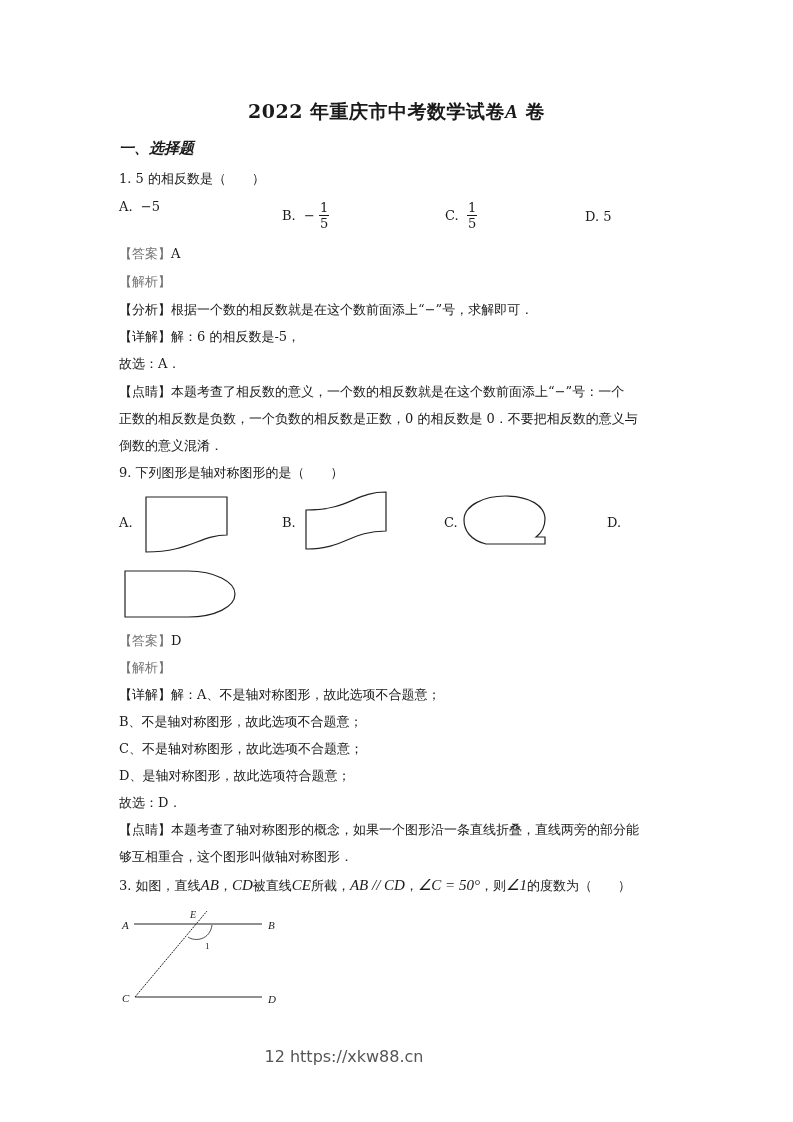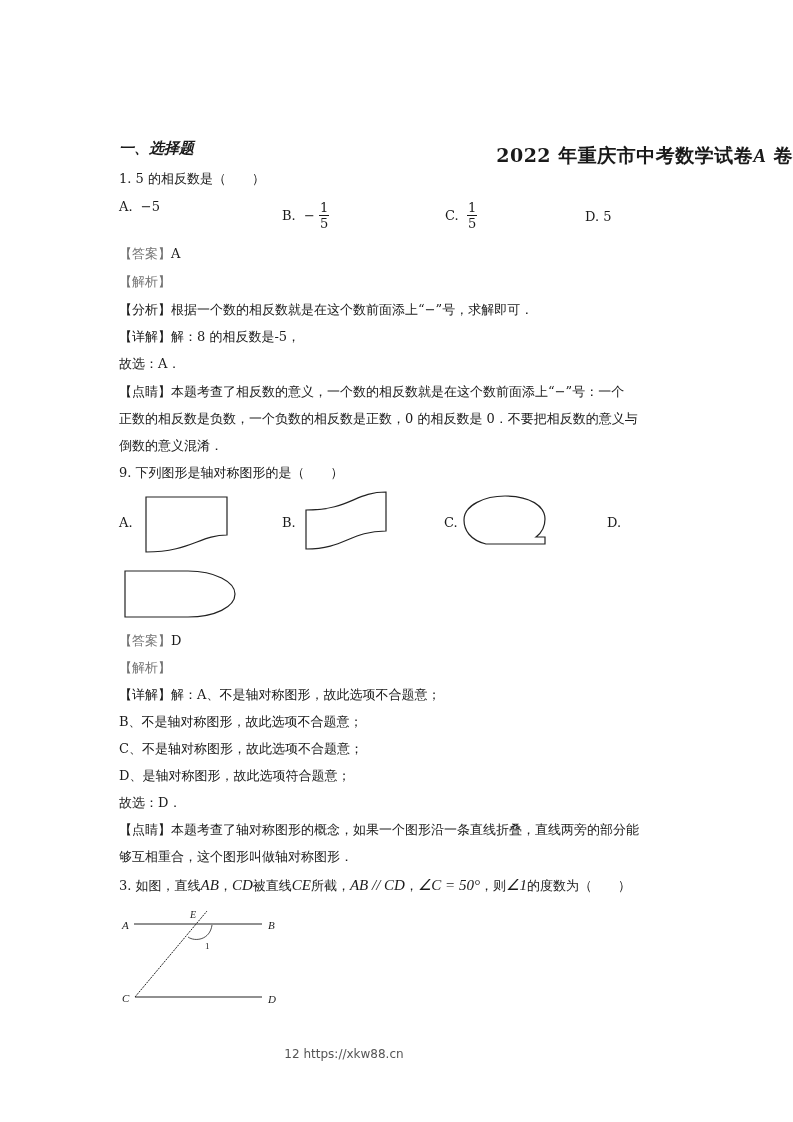--- a/index.html
+++ b/index.html
@@ -3,34 +3,34 @@
 <meta charset="utf-8">
 <style>
   html, body { margin: 0; padding: 0; background: #ffffff; }
   body {
     width: 793px; height: 1122px; position: relative; overflow: hidden;
     font-family: "DejaVu Serif", "Liberation Serif", serif;
     color: #1a1a1a;
   }
   .abs { position: absolute; white-space: nowrap; }
   .title {
-    left: 0; width: 793px; top: 99px; text-align: right;
-    font-size: 19px; font-weight: bold; letter-spacing: 0.5px; margin-top: 44px;
+    left: 0; width: 793px; top: 99px; text-align: center;
+    font-size: 19px; font-weight: bold; letter-spacing: 0.5px;
   }
   .title i { font-style: italic; font-family: "Liberation Serif", serif; }
   .section { left: 119px; top: 139px; font-size: 15px; font-weight: bold; font-style: italic; }
   .line { left: 119px; font-size: 13px; line-height: 18px; }
   .tag { color: #737373; }
   .opt { font-size: 13px; }
   .frac { display: inline-flex; flex-direction: column; align-items: center; vertical-align: middle; font-size: 13px; line-height: 15px; }
   .frac .num { border-bottom: 1px solid #1a1a1a; padding: 0 1px; }
   .math { font-family: Liberation Serif, serif; font-style: italic; font-size: 15px; }
   .footer {
     left: 0; width: 688px; top: 1047px; text-align: center;
-    font-family: "DejaVu Sans", sans-serif; font-size: 12px; color: #555;
+    font-family: "DejaVu Sans", sans-serif; font-size: 16px; color: #555;
   }
   svg text { font-family: "Liberation Serif", serif; font-style: italic; }
 </style>
 </head>
 <body>
 
 <div class="abs title">
   <span>2022 年重庆市中考数学试卷</span><i>A</i><span> 卷</span>
 </div>
 
@@ -56,21 +56,21 @@
       <span>5</span>
     </span>
 </div>
 <div class="abs opt" style="left:585px;top:209px">
   <span>D.</span>&nbsp;<span>5</span>
 </div>
 
 <div class="abs line" style="top:245px"><span class="tag">【答案】</span><span>A</span></div>
 <div class="abs line tag" style="top:273px">【解析】</div>
 <div class="abs line" style="top:301px"><span>【分析】</span><span>根据一个数的相反数就是在这个数前面添上“−”号，求解即可．</span></div>
-<div class="abs line" style="top:328px"><span>【详解】</span><span>解：8 的相反数是-5，</span></div>
+<div class="abs line" style="top:328px"><span>【详解】</span><span>解：6 的相反数是-5，</span></div>
 <div class="abs line" style="top:355px">故选：A．</div>
 <div class="abs line" style="top:383px"><span>【点睛】</span><span>本题考查了相反数的意义，一个数的相反数就是在这个数前面添上“−”号：一个</span></div>
 <div class="abs line" style="top:410px">正数的相反数是负数，一个负数的相反数是正数，0 的相反数是 0．不要把相反数的意义与</div>
 <div class="abs line" style="top:437px">倒数的意义混淆．</div>
 
 <div class="abs line" style="top:464px">9. 下列图形是轴对称图形的是（　　）</div>
 
 <div class="abs opt" style="left:119px;top:515px">A.</div>
 <div class="abs opt" style="left:282px;top:515px">B.</div>
 <div class="abs opt" style="left:444px;top:515px">C.</div>

